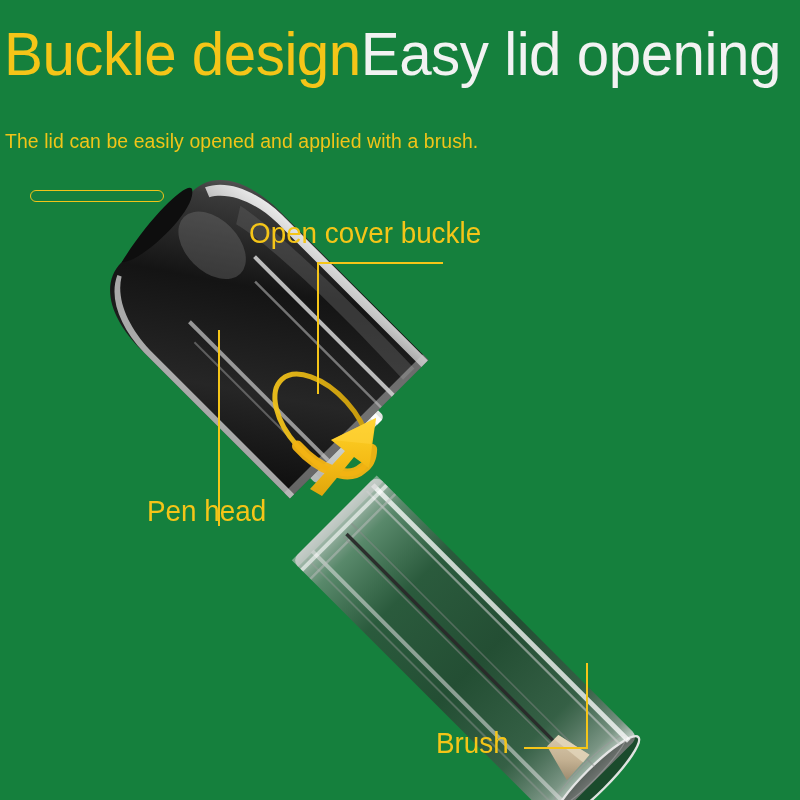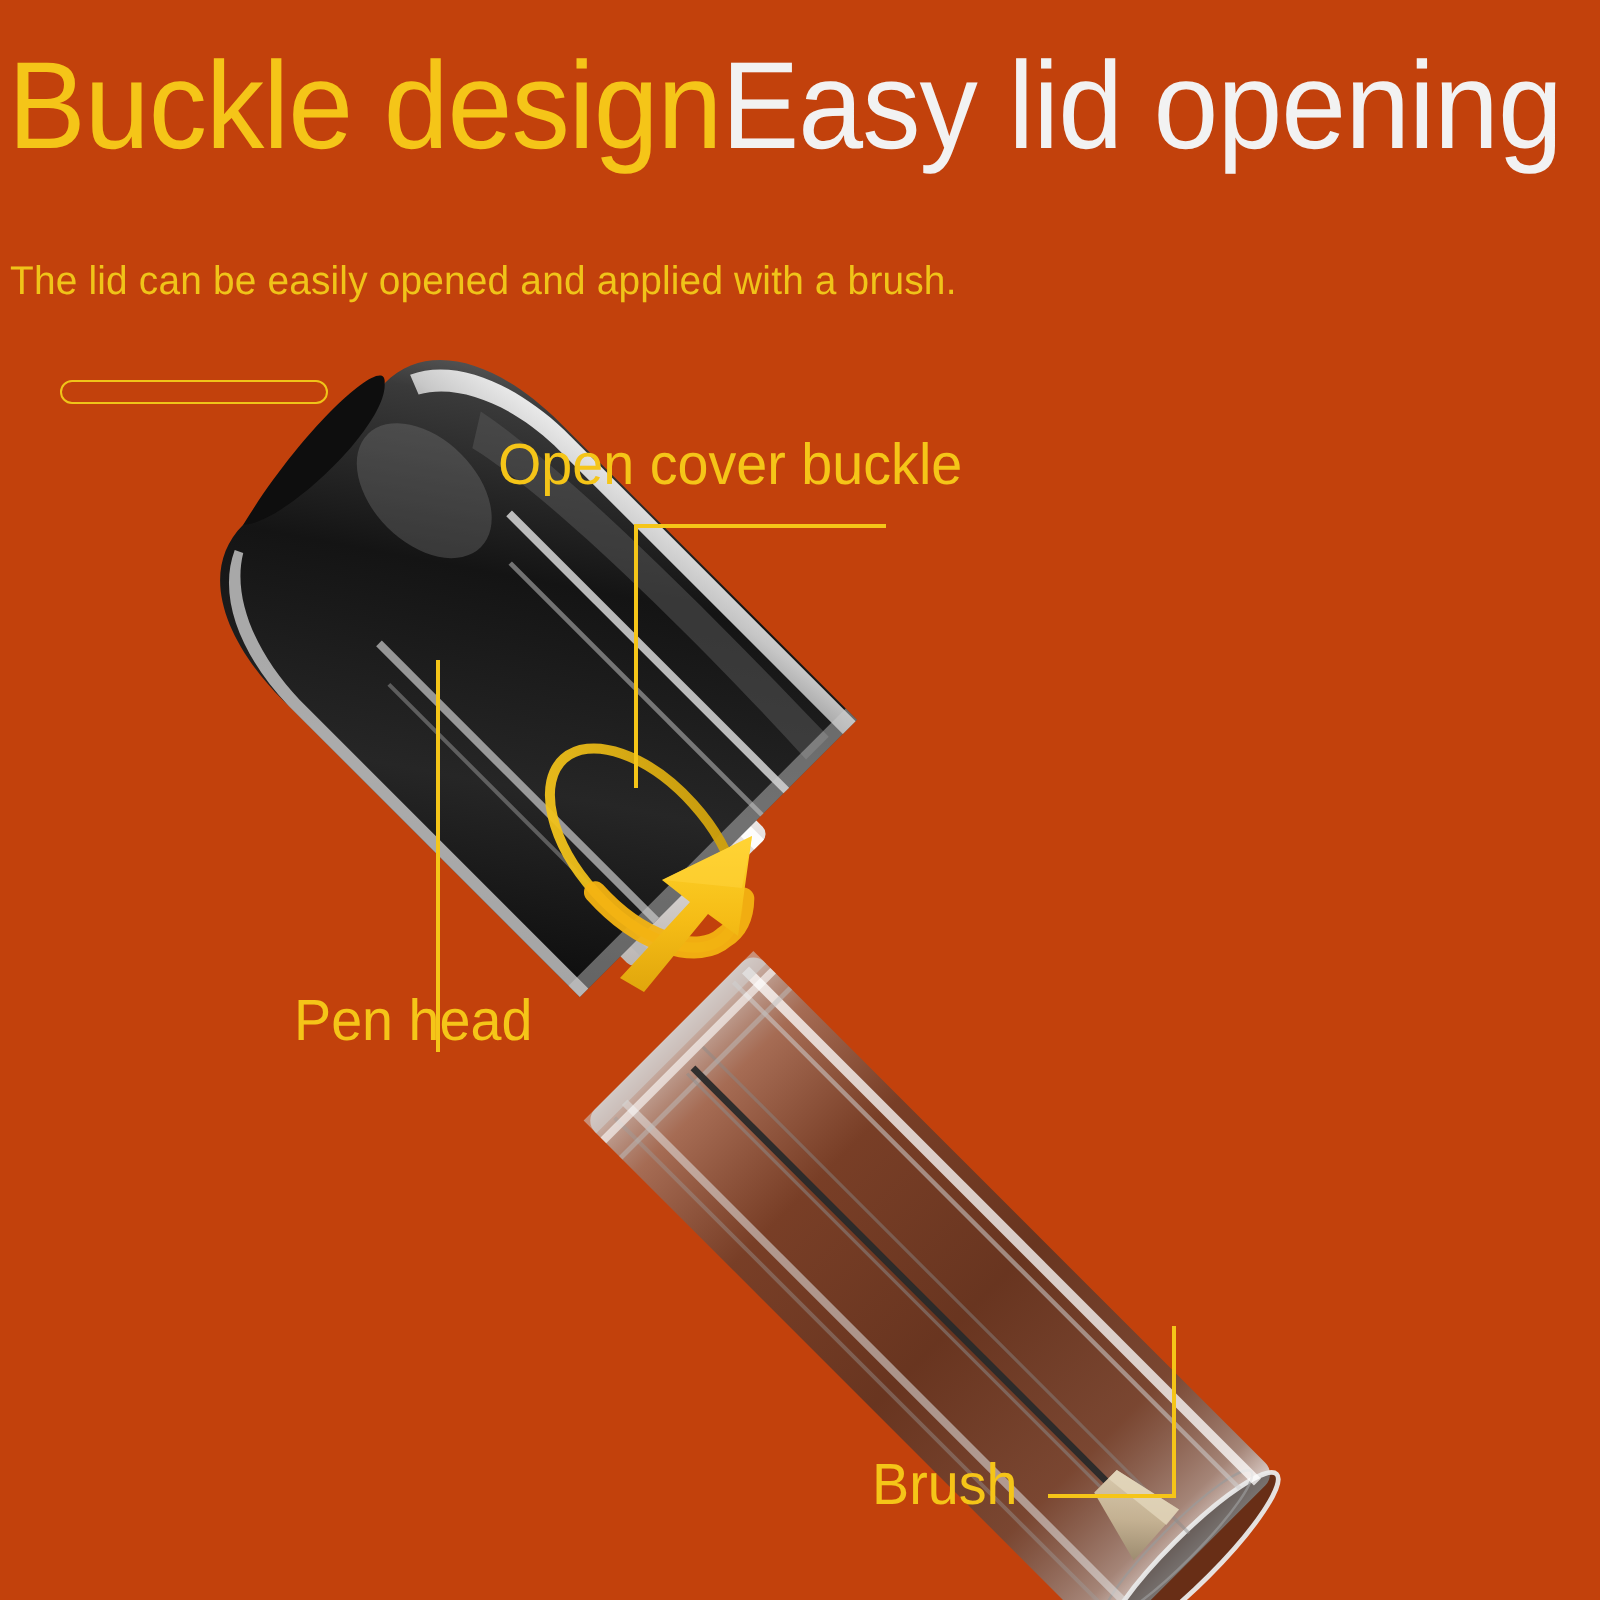--- a/index.html
+++ b/index.html
@@ -4,21 +4,21 @@
 <style>
   html, body {
     margin: 0;
     padding: 0;
     background: #2b2b2b;
   }
   #stage {
     position: relative;
     width: 800px;
     height: 800px;
-    background: #c2410c;
+    background: #15803d;
     overflow: hidden;
     font-family: "Liberation Sans", sans-serif;
     -webkit-font-smoothing: antialiased;
   }
 
   
   #title-row {
     position: absolute;
     left: 4px;
     top: 23px;

